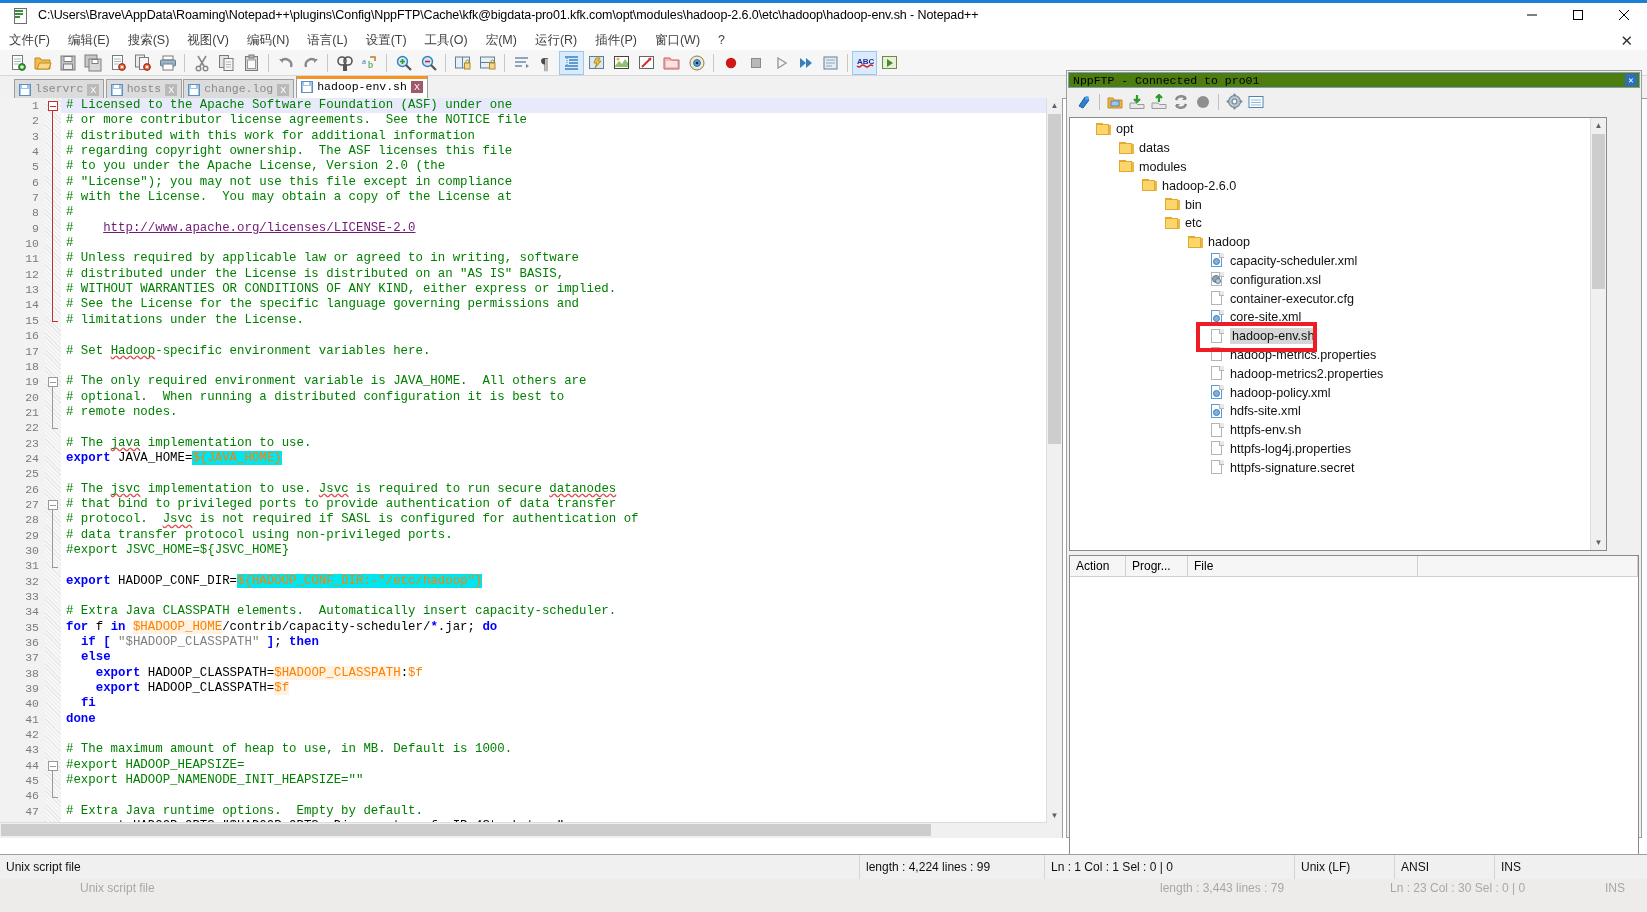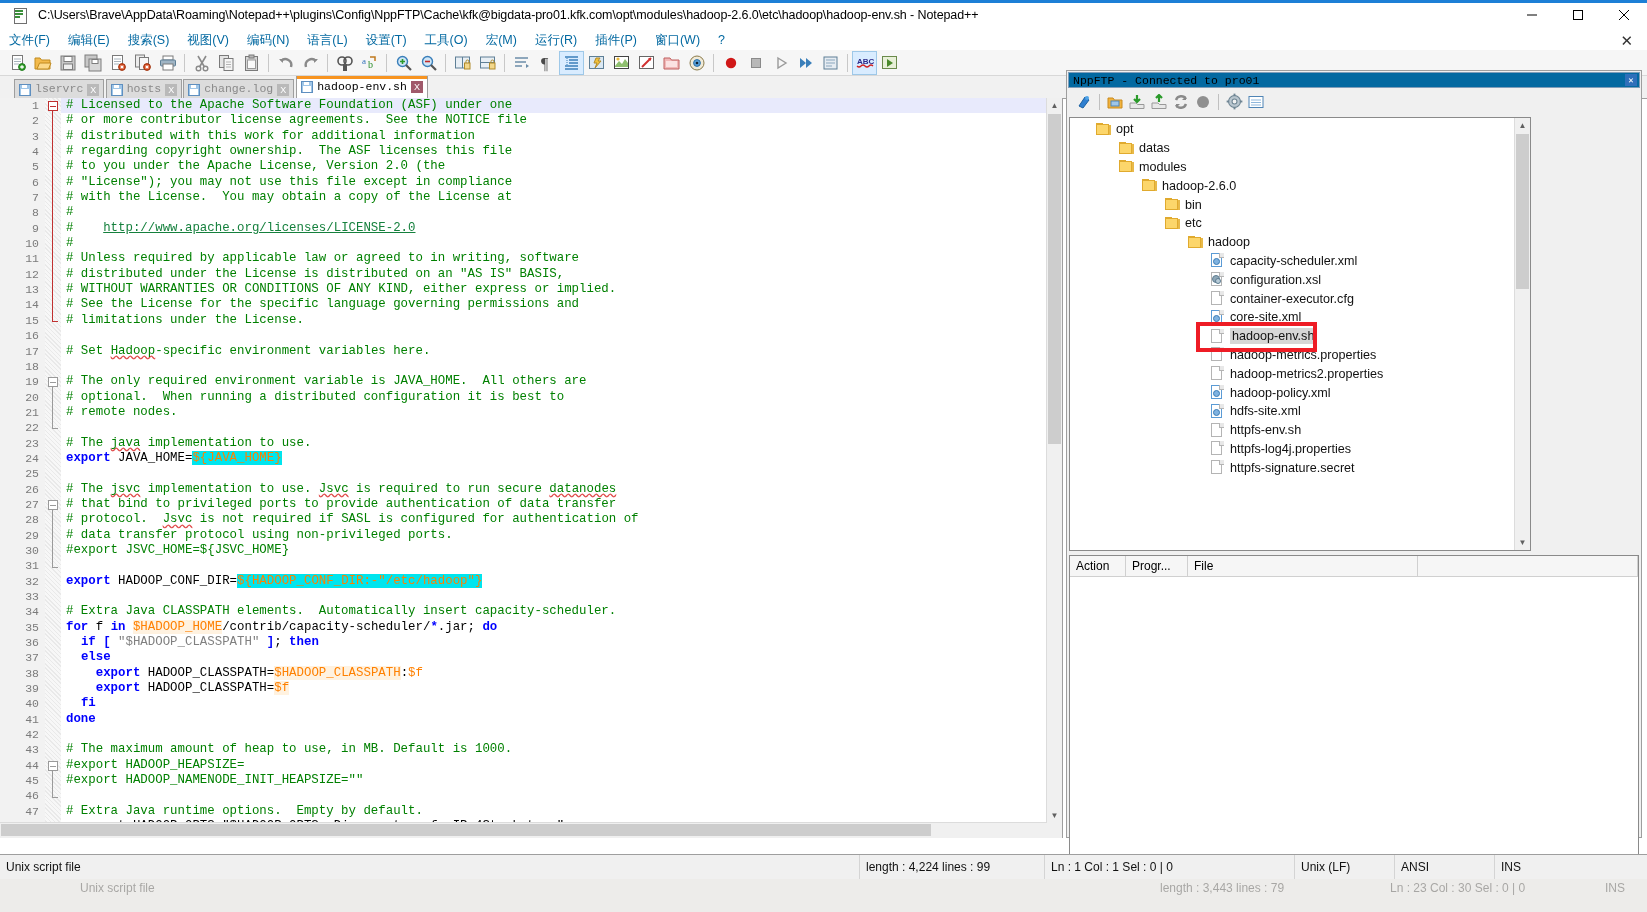--- a/index.html
+++ b/index.html
@@ -28,21 +28,21 @@
   .tb-btns{position:absolute;right:0;top:0;height:30px;display:flex;}
   .tb-btn{width:46px;height:30px;display:flex;align-items:center;justify-content:center;font-size:14px;color:#000;}
   .tb-btn svg{display:block;}
 
   
   .menubar{
     position:absolute;left:0;top:30px;width:1647px;height:20px;
     background:#ffffff;display:flex;align-items:center;
     border-bottom:1px solid #ffffff;
   }
-  .menu-item{padding:2px 9px;font-size:12.5px;color:#0369a1;white-space:nowrap;cursor:default;}
+  .menu-item{padding:2px 9px;font-size:12.5px;color:#404040;white-space:nowrap;cursor:default;}
   .menu-close{position:absolute;right:14px;top:2px;font-size:15px;color:#333;}
 
   
   .toolbar{
     position:absolute;left:0;top:50px;width:1647px;height:26px;
     background:#f6f6f6;border-bottom:1px solid #d8d8d8;
     display:flex;align-items:center;padding-left:5px;box-sizing:border-box;
   }
   .tbtn{width:25px;height:24px;display:flex;align-items:center;justify-content:center;flex:none;}
   .tbtn.on{background:#d9ecff;border:1px solid #9ec8e8;box-sizing:border-box;}
@@ -76,21 +76,21 @@
      background-image:repeating-linear-gradient(45deg,#e9e9e9 0 1px,transparent 1px 3px);}
   .code{flex:1;position:relative;background:#fff;font-family:"Liberation Mono",monospace;font-size:12.4px;overflow:hidden;}
   .ln{height:15.35px;line-height:15.35px;white-space:pre;padding-left:5px;}
   .ln.cur{background:#e8eafc;}
   .cmt{color:#008000;}
   .kw{color:#0000ff;font-weight:bold;}
   .var{color:#ff8000;background:#fff2e0;}
   .var2{color:#ff8000;}
   .hl{background:#00e5ee;color:#ff8000;}
   .str{color:#808080;}
-  .lnk{color:#15803d;text-decoration:underline;}
+  .lnk{color:#701a75;text-decoration:underline;}
   .sp{text-decoration:underline wavy #e04a4a;text-decoration-skip-ink:none;}
   .txt{color:#000;}
   
   .fm{position:absolute;left:3px;width:10px;height:10px;border:1px solid #c03030;background:#fff;box-sizing:border-box;}
   .fm:before{content:"";position:absolute;left:1px;top:4px;width:6px;height:1px;background:#c03030;}
   .fm.g{border-color:#9a9a9a;}
   .fm.g:before{background:#9a9a9a;}
   .fline{position:absolute;left:7px;width:1px;background:#c03030;}
   .fline.g{background:#9a9a9a;}
   .fend{position:absolute;left:7px;width:6px;height:1px;background:#c03030;}
@@ -103,28 +103,28 @@
   .hsb{position:absolute;left:0;right:15px;bottom:0;height:15px;background:#f0f0f0;border-top:1px solid #dcdcdc;}
   .hsb .thumb{position:absolute;left:1px;top:1px;height:12px;width:930px;background:#cdcdcd;}
 
   
   .leftstrip{position:absolute;left:0;top:98px;width:10px;height:740px;background:#f6f6f6;}
   .bmk{position:absolute;left:1px;top:16px;width:8px;height:10px;background:#e03a3a;}
   .bmk2{position:absolute;left:1px;top:28px;width:8px;height:8px;background:#f0a020;border-radius:2px;}
 
   
   .ftp{position:absolute;left:1066px;top:70px;width:576px;height:768px;background:#f0f0f0;border:1px solid #9e9e9e;box-sizing:border-box;}
-  .ftp-title{height:16px;background:#0369a1;border:1px solid #7f9db9;margin:1px;display:flex;align-items:center;
+  .ftp-title{height:16px;background:#4d7c0f;border:1px solid #7f9db9;margin:1px;display:flex;align-items:center;
      font-family:"Liberation Mono",monospace;font-size:11.5px;padding-left:4px;box-sizing:border-box;}
   .ftp-close{position:absolute;right:4px;top:3px;width:12px;height:12px;background:#2f6fba;color:#fff;font-size:9px;
      display:flex;align-items:center;justify-content:center;}
   .ftp-tools{height:25px;display:flex;align-items:center;padding-left:6px;background:#f0f0f0;}
   .ftb{width:22px;height:22px;display:flex;align-items:center;justify-content:center;flex:none;}
   .ftpsep{width:1px;height:16px;background:#c0c0c0;margin:0 4px;}
-  .ftp-tree{position:absolute;left:2px;top:46px;width:462px;height:434px;background:#fff;border:1px solid #8a8a8a;box-sizing:border-box;overflow:hidden;}
+  .ftp-tree{position:absolute;left:2px;top:46px;width:538px;height:434px;background:#fff;border:1px solid #8a8a8a;box-sizing:border-box;overflow:hidden;}
   .node{height:18.8px;display:flex;align-items:center;font-size:12.6px;color:#111;white-space:nowrap;}
   .node.sel{background:#d6d6d6;}
   .folder{width:15px;height:13px;flex:none;margin-right:5px;position:relative;}
   .folder .bd{position:absolute;left:0;top:1px;width:13px;height:11px;background:#fcd66b;border:1px solid #e0aa2e;box-sizing:border-box;}
   .folder .tb2{position:absolute;left:0;top:0px;width:7px;height:3px;background:#fcd66b;border:1px solid #e0aa2e;border-bottom:none;box-sizing:border-box;}
   .folder .sh{position:absolute;right:0;top:2px;width:2px;height:10px;background:#e8b949;}
   .fileic{width:13px;height:15px;flex:none;margin-right:6px;position:relative;}
   .fileic .p{position:absolute;left:0;top:0;width:11px;height:14px;background:#fff;border:1px solid #b4b4b4;box-sizing:border-box;}
   .fileic .corner{position:absolute;right:0;top:0;width:4px;height:4px;background:#e8e8e8;border-left:1px solid #b4b4b4;border-bottom:1px solid #b4b4b4;}
   .fileic.xml .p{border-color:#5b9bd5;}

